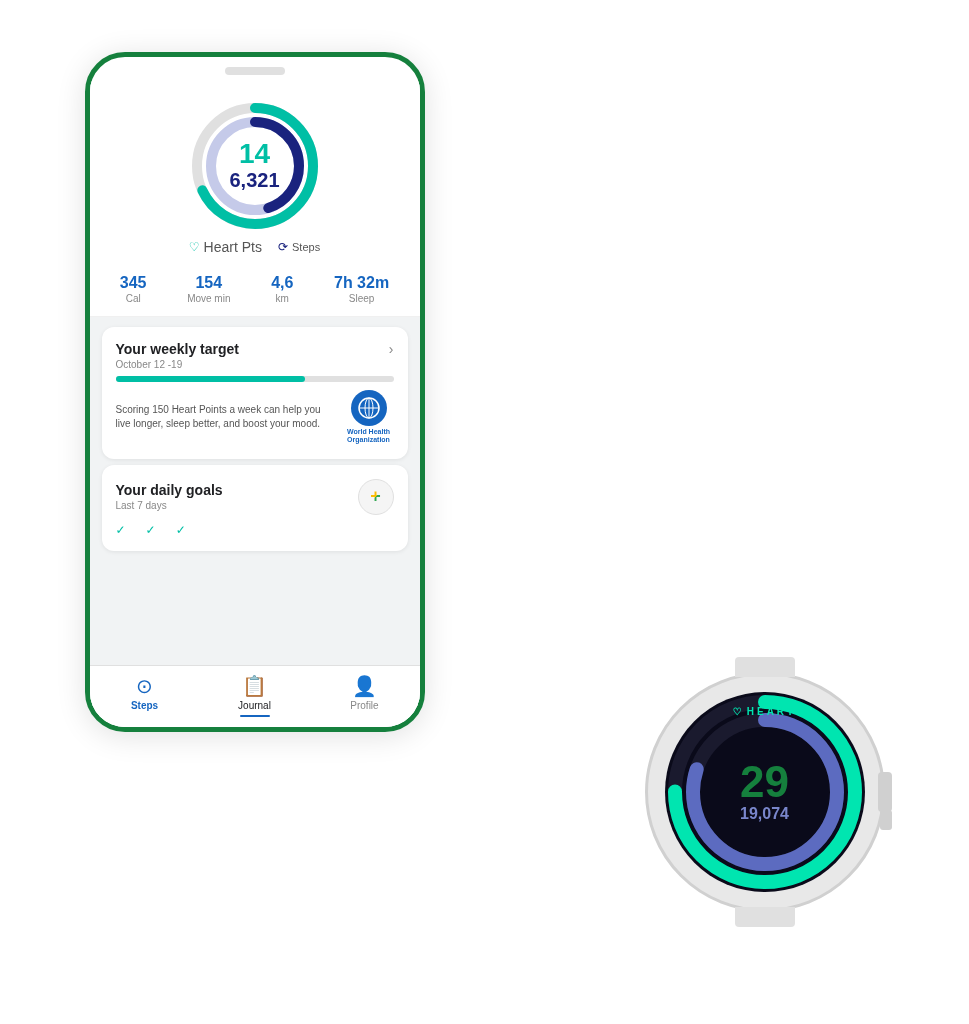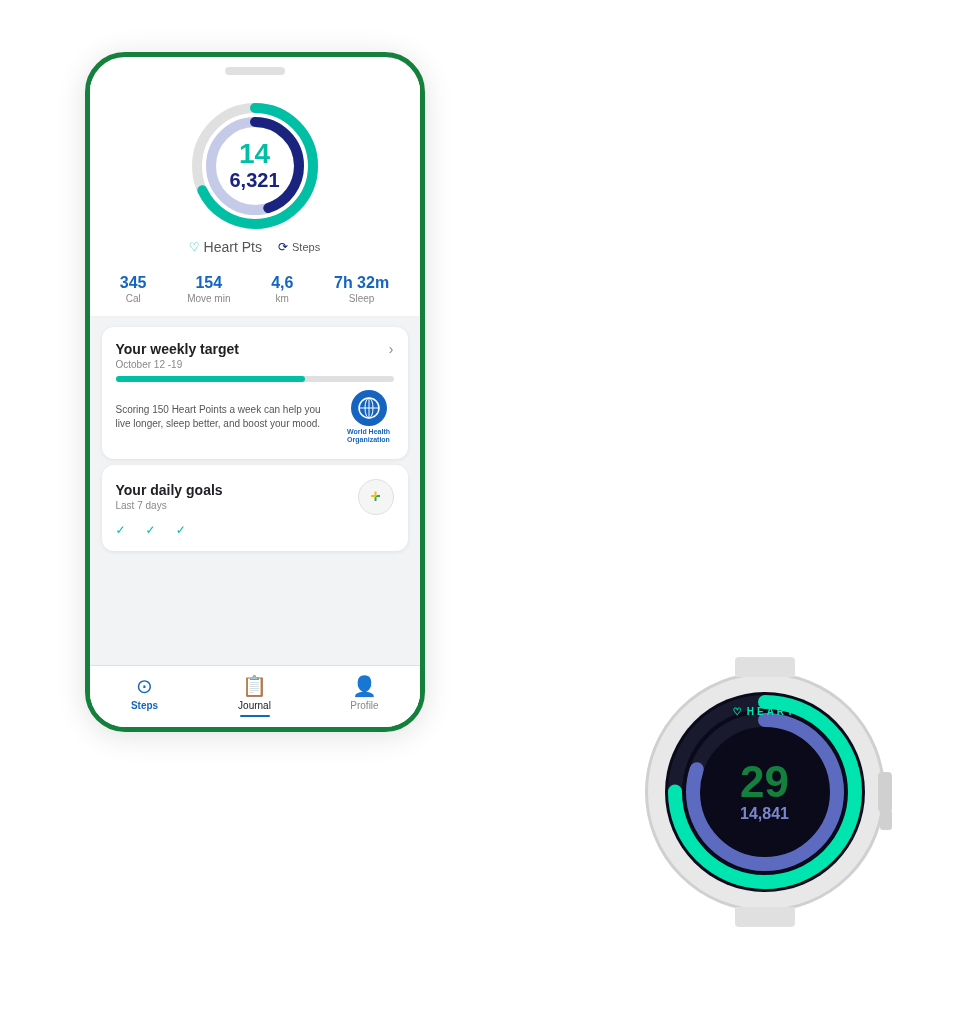--- a/index.html
+++ b/index.html
@@ -595,19 +595,19 @@
           <circle cx="100" cy="100" r="72" fill="none" stroke="#5c6bc0" stroke-width="14" stroke-dasharray="452" stroke-dashoffset="90" stroke-linecap="round" transform="rotate(-90 100 100)"></circle>
         </svg>
 
         <div class="watch-label-heart">
           <span>♡</span>
           <span>HEART</span>
         </div>
 
         <div class="watch-center">
           <div class="watch-number">29</div>
-          <div class="watch-sub">14,841</div>
+          <div class="watch-sub">19,074</div>
         </div>
       </div>
     </div>
   </div>
 
 </div>
 
 </body></html>

